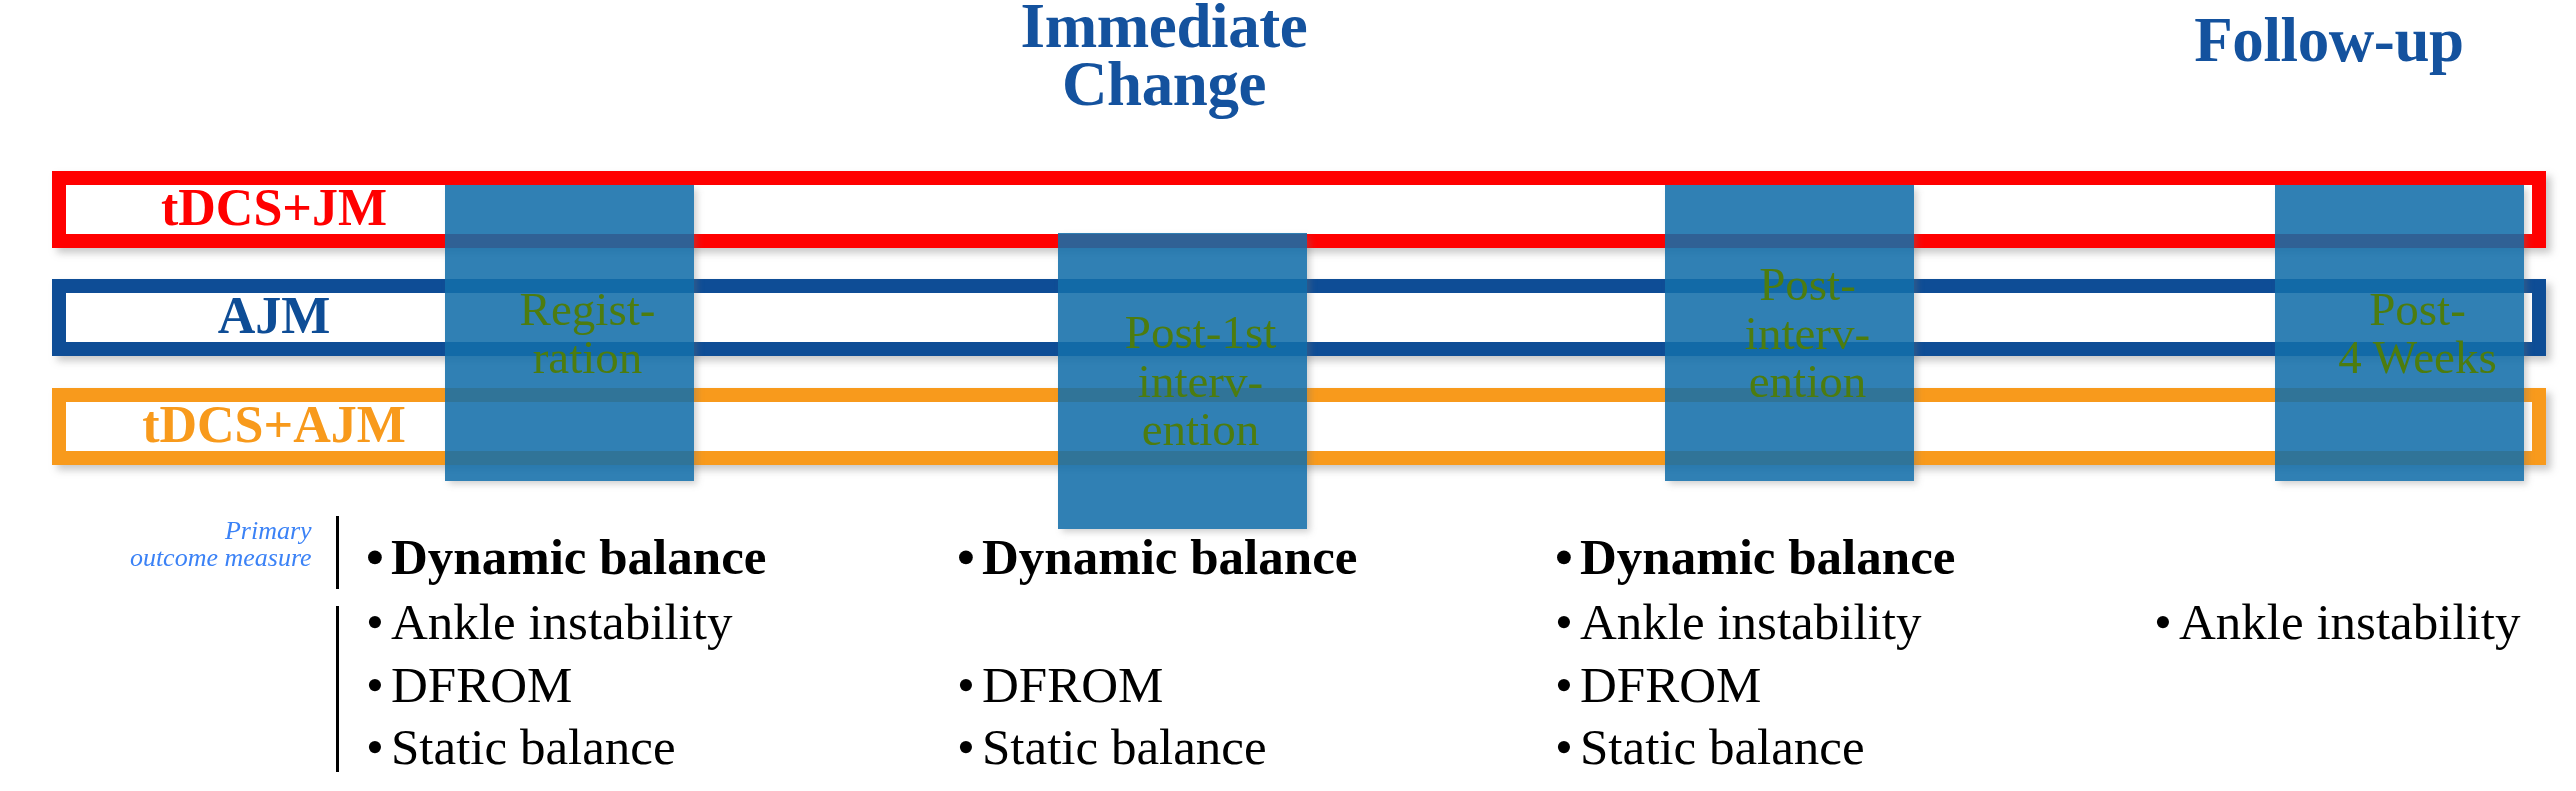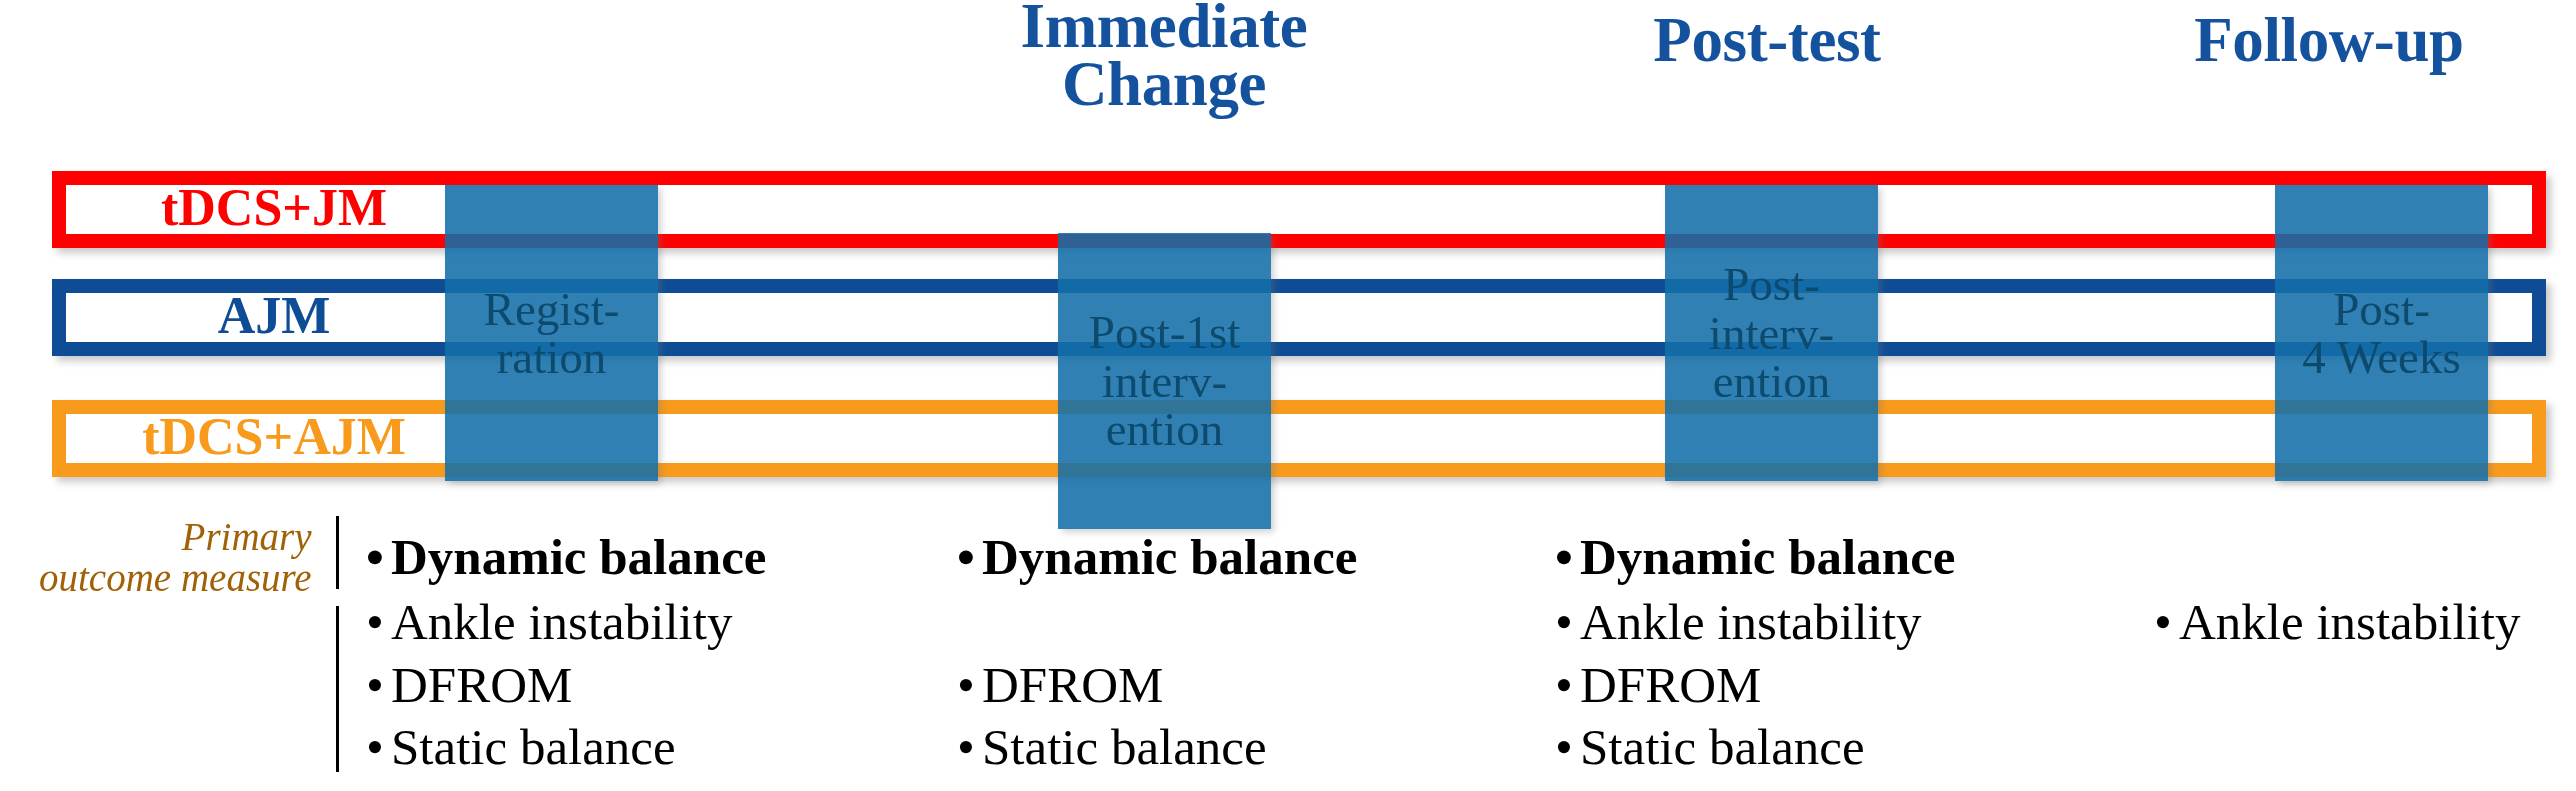--- a/index.html
+++ b/index.html
@@ -44,41 +44,42 @@
     font-weight:bold;
     font-size:52px;
     line-height:1;
     white-space:nowrap;
   }
 
   
   .tp-box{
     position:absolute;
     background:rgba(19,110,170,0.88);
-    color:#0c4a6e;
+    color:#4d7c0f;
     font-family:"Liberation Serif", serif;
     font-size:47px;
     line-height:1.03;
     text-align:center;
     display:flex;
     align-items:center;
     justify-content:center;
     white-space:pre-line;
     box-shadow:4.2px 4.2px 6.7px rgba(120,120,120,0.35);
+    padding-left:36px;
   }
 
   
   .om-label{
     position:absolute;
     text-align:right;
     font-family:"Liberation Serif", serif;
     font-style:italic;
-    font-size:39px;
+    font-size:26px;
     line-height:1.05;
-    color:#a16207;
+    color:#3b82f6;
     white-space:pre-line;
   }
   .om-rule{
     position:absolute;
     width:3.3px;
     background:#000000;
   }
   .om-col{position:absolute;}
   .om-item{
     position:absolute;
@@ -93,33 +94,32 @@
 </style>
 </head>
 <body>
 
 <div id="stage">
 
 
   <div class="col-head" style="left:898px;top:-1.7px;width:532px;">Immediate
 Change</div>
 
-  <div class="col-head" style="left:1501px;top:11.6px;width:532px;">Post-test</div>
 
   <div class="col-head" style="left:2063px;top:11.6px;width:532px;">Follow-up</div>
 
   <div class="group-bar" style="top:279px;height:77px;border-width:14px;border-color:#0e4d96;">
     <span class="group-label" style="top:-3.3px;color:#0e4d96;">AJM</span>
   </div>
 
   <div class="group-bar" style="top:171px;height:77px;border-width:14px;border-color:#ff0000;">
     <span class="group-label" style="top:-3.3px;color:#ff0000;">tDCS+JM</span>
   </div>
 
-  <div class="group-bar" style="top:400px;height:77px;border-width:14px;border-color:#f89a1c;">
+  <div class="group-bar" style="top:388px;height:77px;border-width:14px;border-color:#f89a1c;">
     <span class="group-label" style="top:-3.3px;color:#f89a1c;">tDCS+AJM</span>
   </div>
 
   <div class="tp-box" style="left:445px;top:185px;width:213px;height:296px;">Regist-
 ration</div>
 
   <div class="tp-box" style="left:1058px;top:185px;width:213px;height:296px;margin-top:48px;">Post-1st
 interv-
 ention</div>
 

